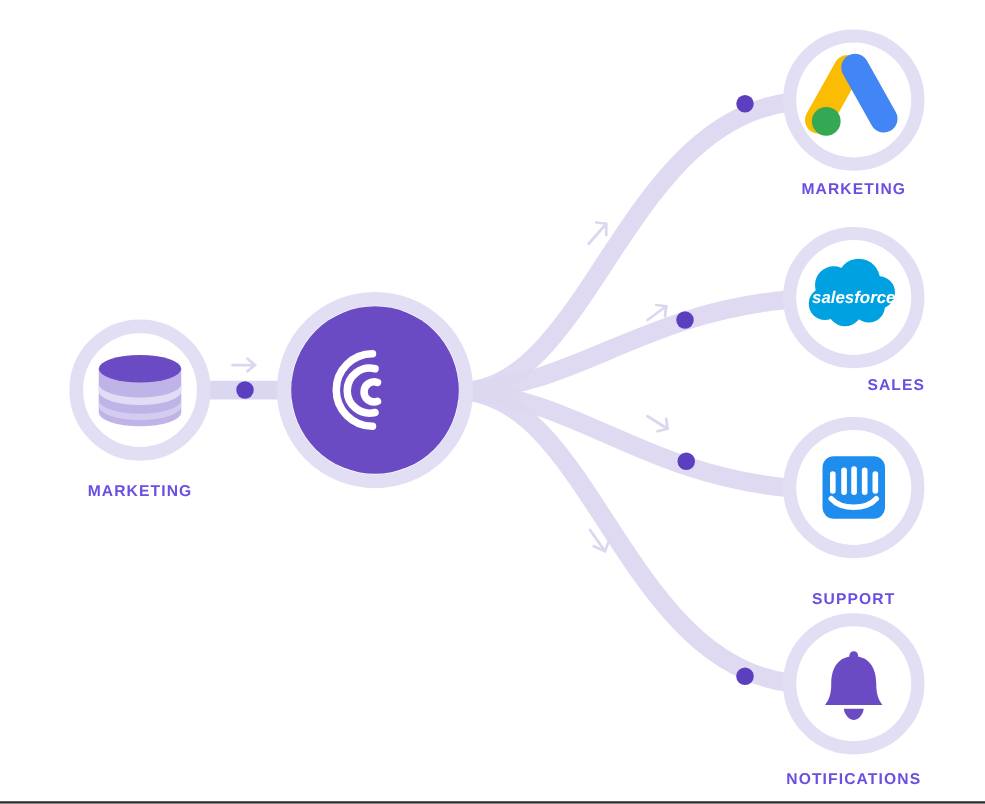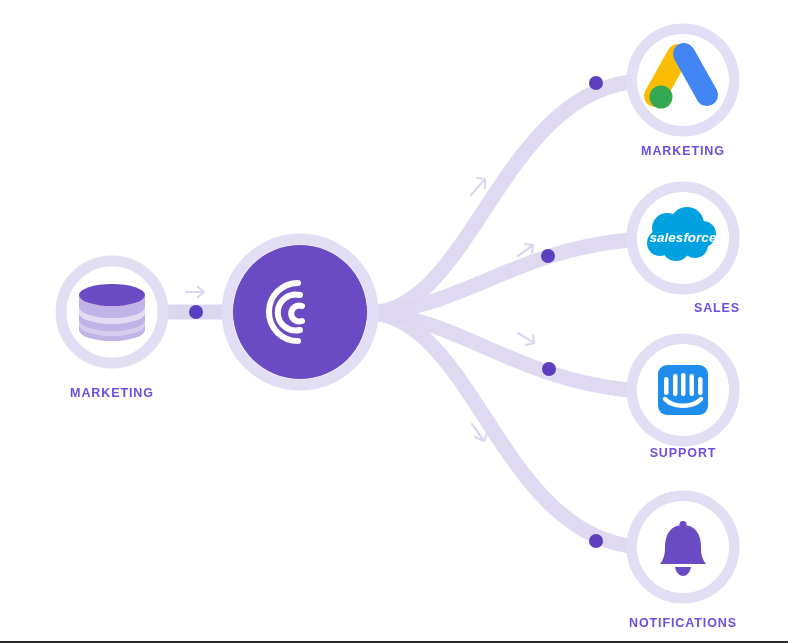--- a/index.html
+++ b/index.html
@@ -176,17 +176,17 @@
       </g>
     </g>
   </svg>
 
   <div class="node-label" style="left:112px; top:386px;">MARKETING</div>
 
   <div class="node-label" style="left:683px; top:144px;">MARKETING</div>
 
   <div class="node-label" style="left:717px; top:301px;">SALES</div>
 
-  <div class="node-label" style="left:683px; top:446px;">SUPPORT</div>
+  <div class="node-label" style="left:683px; top:472px;">SUPPORT</div>
 
   <div class="node-label" style="left:683px; top:616px;">NOTIFICATIONS</div>
 
 </div>
 
 </body></html>

